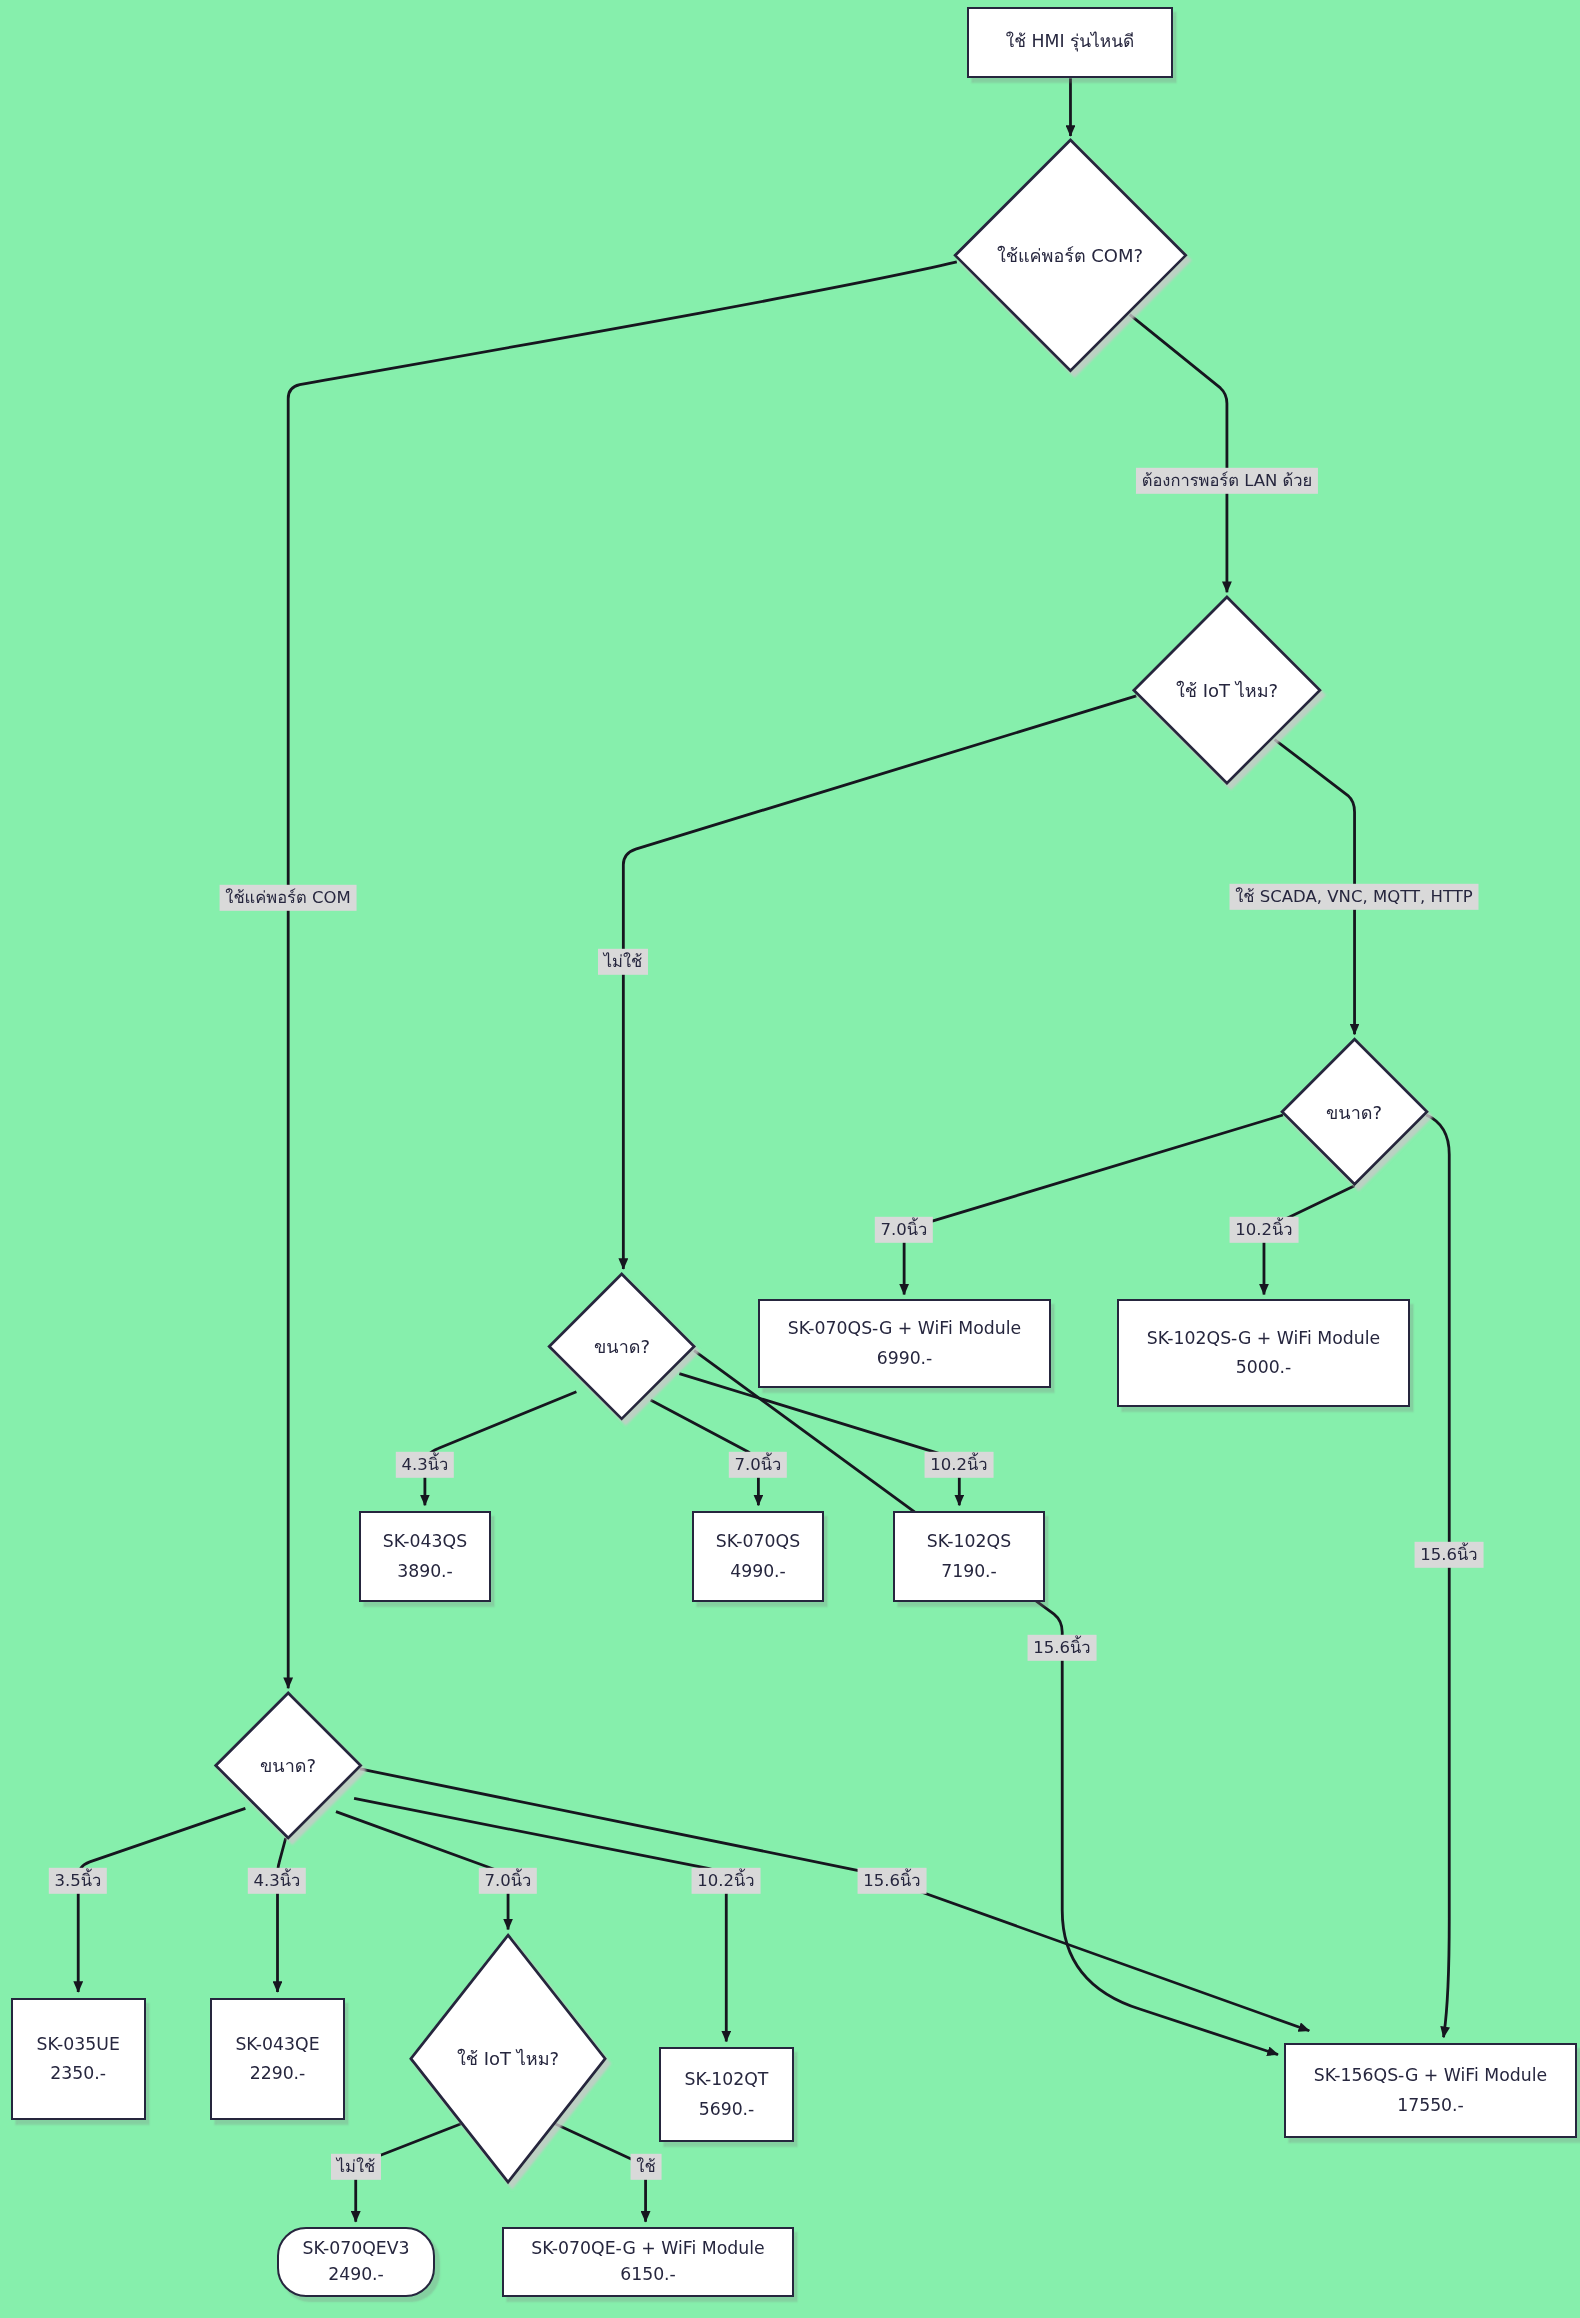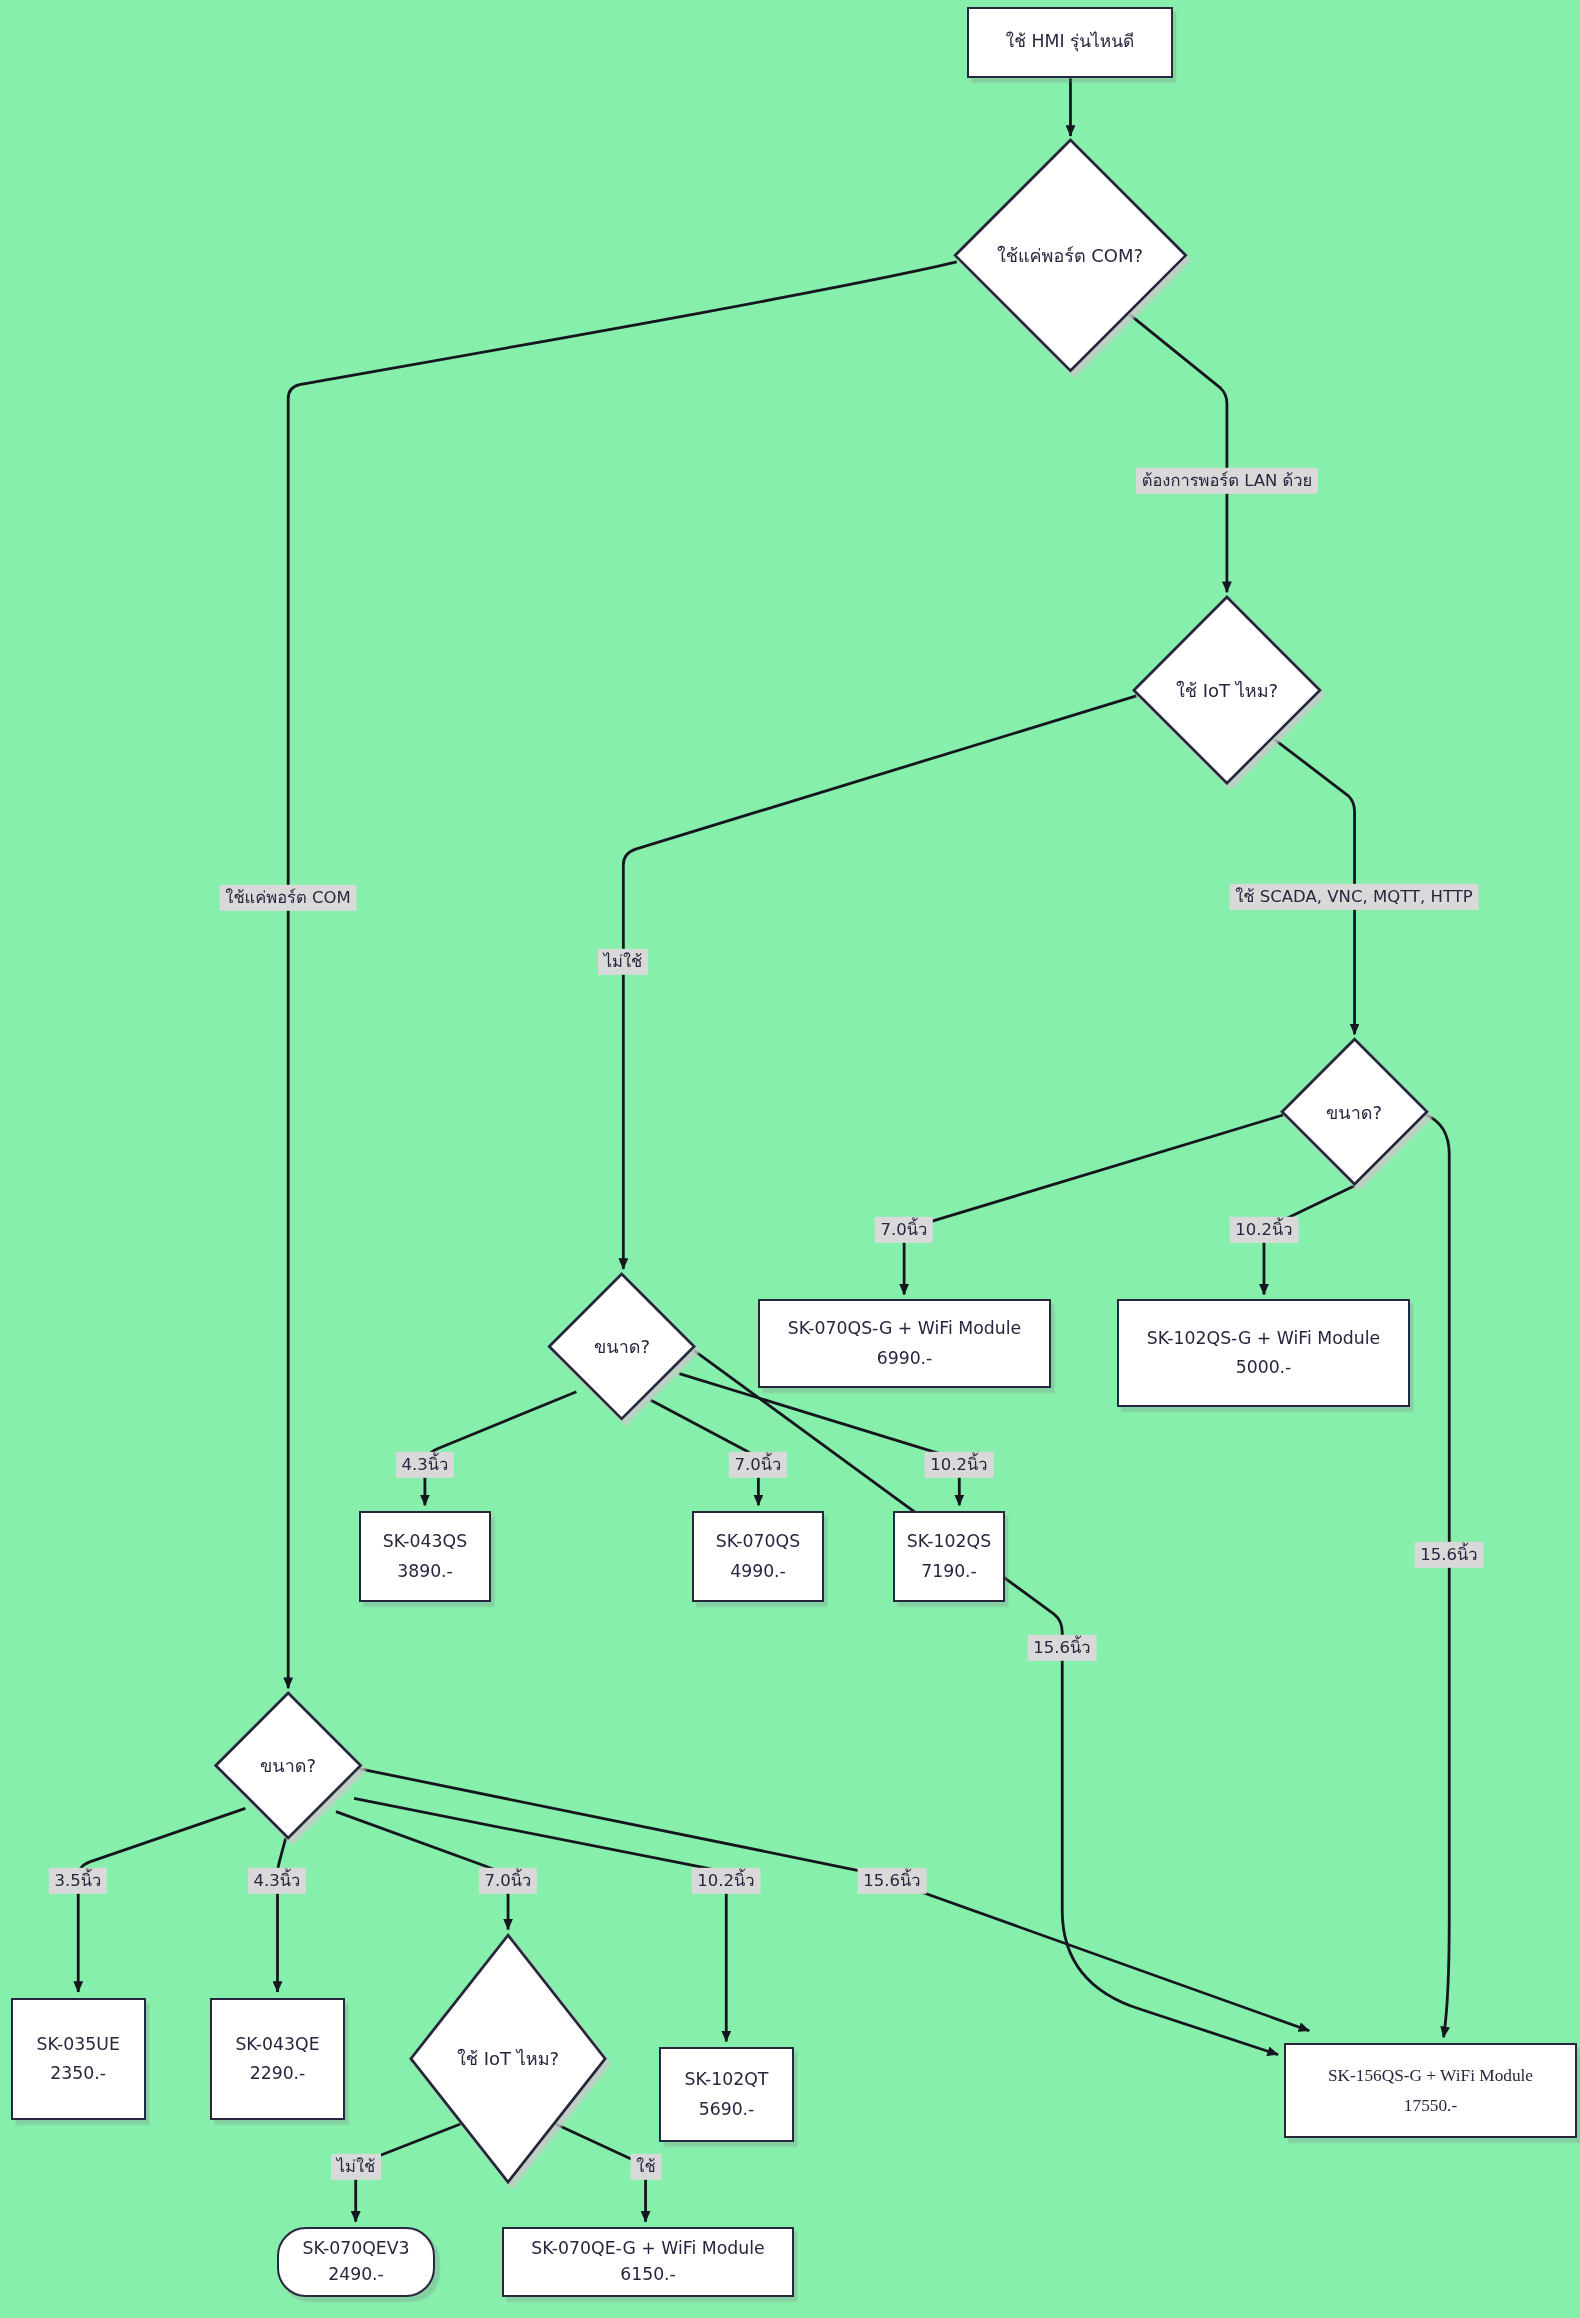--- a/index.html
+++ b/index.html
@@ -77,41 +77,41 @@
   <div class="node" style="left:359px;top:1511px;width:132px;height:91px;text-align:center;">
     <div>SK-043QS</div>
     <div>3890.-</div>
   </div>
 
   <div class="node" style="left:692px;top:1511px;width:132px;height:91px;">
     <div>SK-070QS</div>
     <div>4990.-</div>
   </div>
 
-  <div class="node" style="left:893px;top:1511px;width:112px;height:91px;">
+  <div class="node" style="left:893px;top:1511px;width:152px;height:91px;">
     <div>SK-102QS</div>
     <div>7190.-</div>
   </div>
 
   <div class="node" style="left:10.7px;top:1998px;width:135px;height:122px;">
     <div>SK-035UE</div>
     <div>2350.-</div>
   </div>
 
   <div class="node" style="left:210px;top:1998px;width:135px;height:122px;">
     <div>SK-043QE</div>
     <div>2290.-</div>
   </div>
 
   <div class="node" style="left:659px;top:2047px;width:135px;height:95px;">
     <div>SK-102QT</div>
     <div>5690.-</div>
   </div>
 
-  <div class="node" style="left:1284px;top:2043px;width:293px;height:95px;font-family:Liberation Serif, serif;">
+  <div class="node" style="left:1284px;top:2043px;width:293px;height:95px;">
     <div>SK-156QS-G + WiFi Module</div>
     <div>17550.-</div>
   </div>
 
   <div class="node" style="left:277px;top:2227px;width:158px;height:70px;line-height:1.5;border-radius:29px;">
     <div>SK-070QEV3</div>
     <div>2490.-</div>
   </div>
 
   <div class="node" style="left:502px;top:2227px;width:292px;height:70px;line-height:1.5;">

